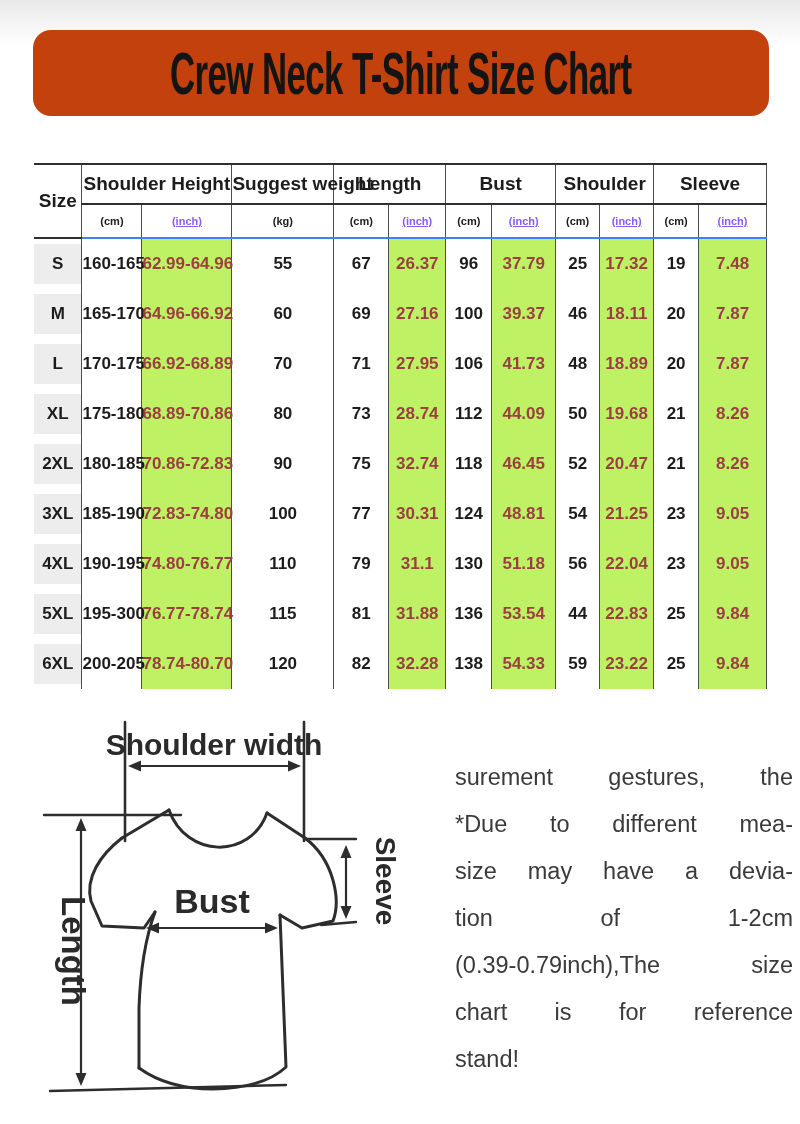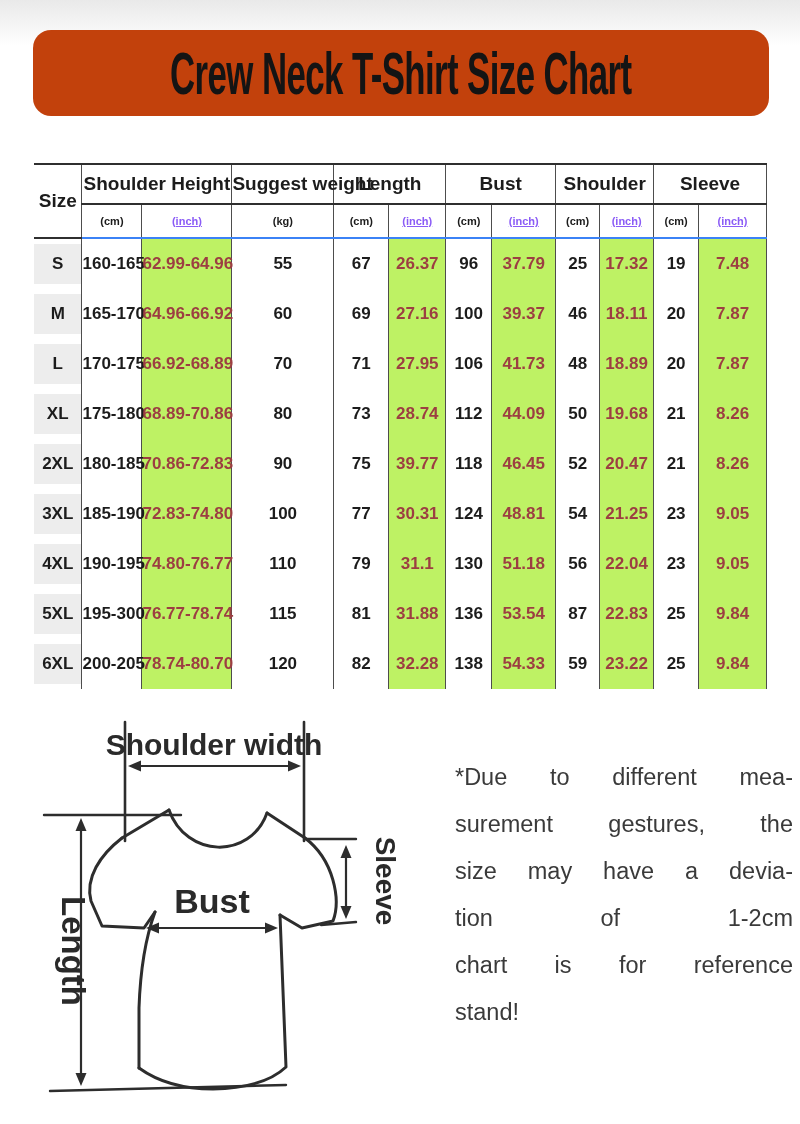--- a/index.html
+++ b/index.html
@@ -171,21 +171,21 @@
           <td class="inch">8.26</td>
         </tr>
         <tr>
           <td class="size-cell">
             <div class="chip">2XL</div>
           </td>
           <td>180-185</td>
           <td class="inch">70.86-72.83</td>
           <td>90</td>
           <td>75</td>
-          <td class="inch">39.77</td>
+          <td class="inch">32.74</td>
           <td>118</td>
           <td class="inch">46.45</td>
           <td>52</td>
           <td class="inch">20.47</td>
           <td>21</td>
           <td class="inch">8.26</td>
         </tr>
         <tr>
           <td class="size-cell">
             <div class="chip">3XL</div>
@@ -222,21 +222,21 @@
           <td class="size-cell">
             <div class="chip">5XL</div>
           </td>
           <td>195-300</td>
           <td class="inch">76.77-78.74</td>
           <td>115</td>
           <td>81</td>
           <td class="inch">31.88</td>
           <td>136</td>
           <td class="inch">53.54</td>
-          <td>87</td>
+          <td>44</td>
           <td class="inch">22.83</td>
           <td>25</td>
           <td class="inch">9.84</td>
         </tr>
         <tr>
           <td class="size-cell">
             <div class="chip">6XL</div>
           </td>
           <td>200-205</td>
           <td class="inch">78.74-80.70</td>
@@ -298,19 +298,20 @@
     <g fill="#2a2a2a" font-family="Liberation Sans, DejaVu Sans, sans-serif" font-weight="600">
       <text x="196" y="47" font-size="30" text-anchor="middle" id="lbl-shoulder">Shoulder width</text>
       <text x="194" y="205" font-size="34" text-anchor="middle" id="lbl-bust">Bust</text>
       <text transform="translate(44,243) rotate(90)" font-size="33" text-anchor="middle" id="lbl-length">Length</text>
       <text transform="translate(358,173) rotate(90)" font-size="28" text-anchor="middle" id="lbl-sleeve">Sleeve</text>
     </g>
   </svg>
 </div>
 
 <div class="note" id="note-block">
+    <div class="note-line">surement gestures, the</div>
     <div class="note-line">*Due to different mea-</div>
-    <div class="note-line">surement gestures, the</div>
     <div class="note-line">size may have a devia-</div>
     <div class="note-line">tion of 1-2cm</div>
+    <div class="note-line">(0.39-0.79inch),The size</div>
     <div class="note-line">chart is for reference</div>
     <div class="note-line last">stand!</div>
   </div>
 
 </body></html>

